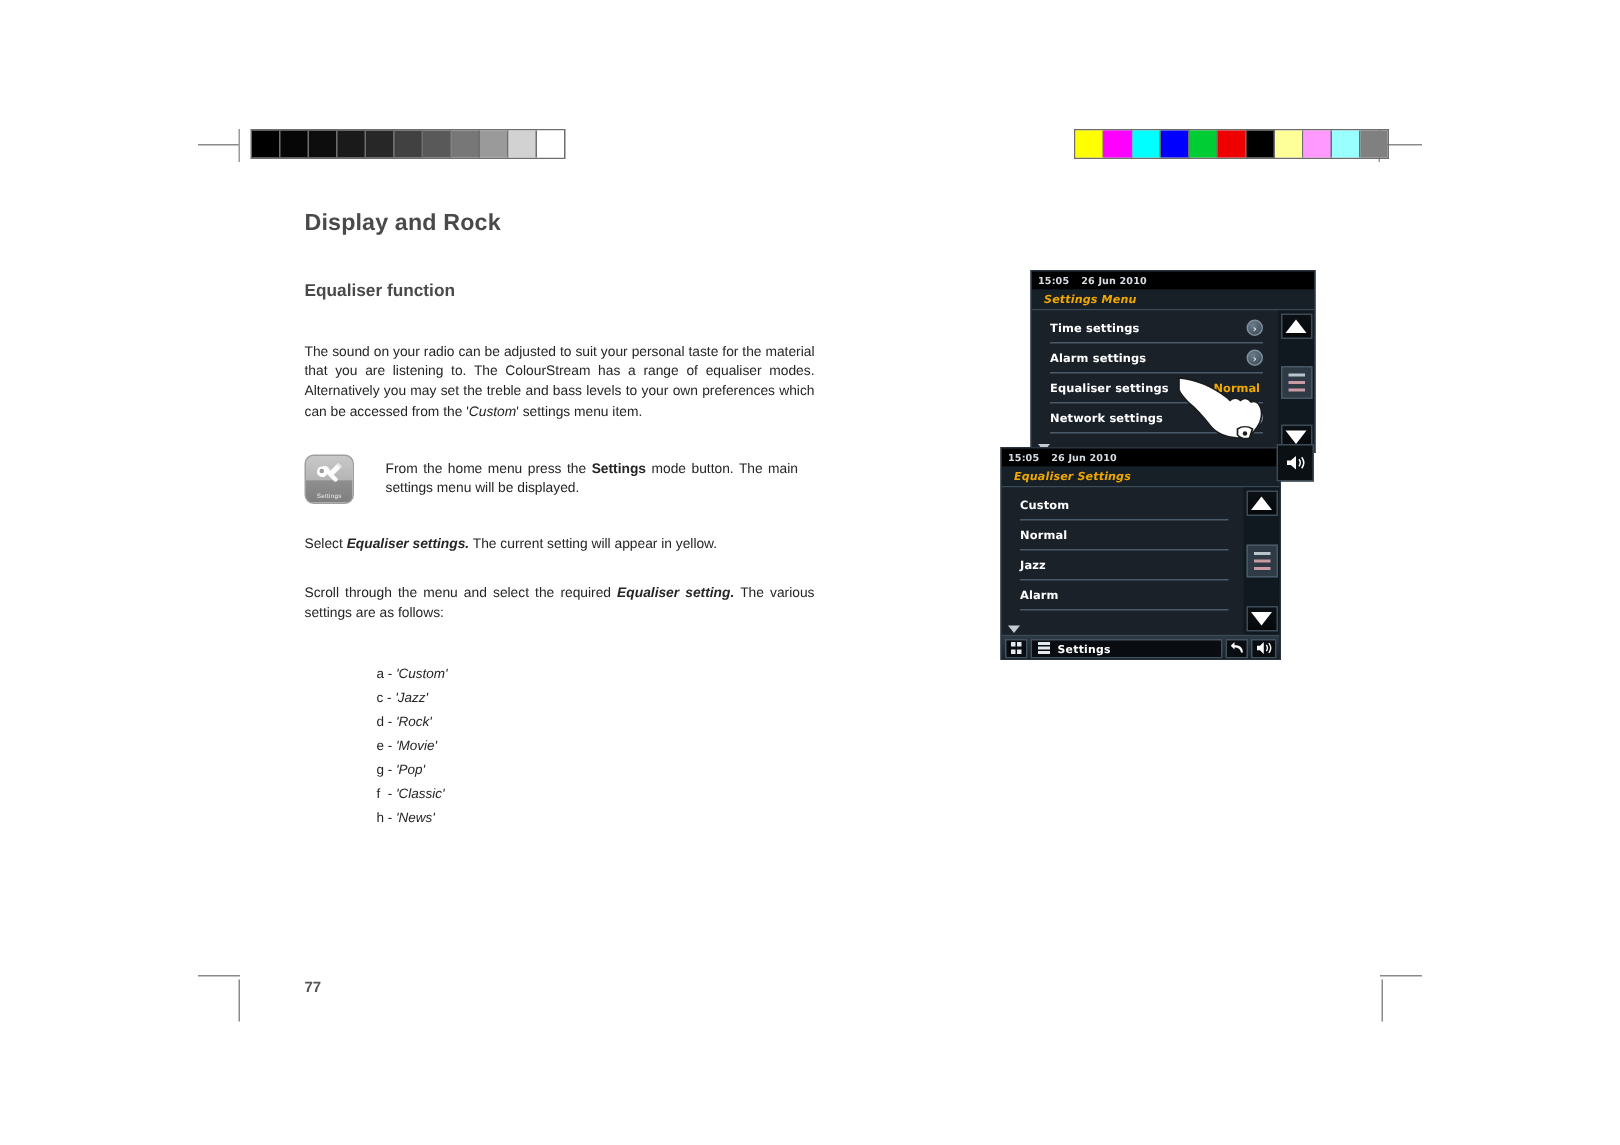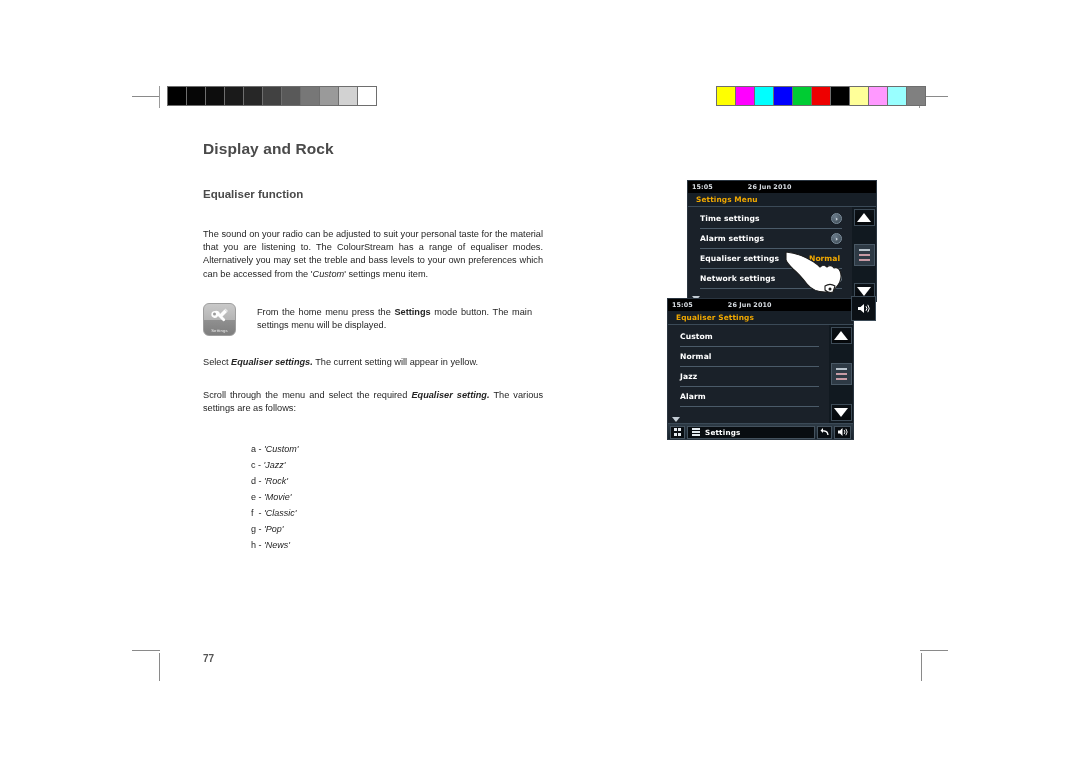--- a/index.html
+++ b/index.html
@@ -167,35 +167,35 @@
   .status-bar {
     height: 12px;
     background: #000000;
     display: flex;
     align-items: center;
     padding-left: 4px;
     font-size: 6.4px;
     color: #d8dde2;
     font-weight: bold;
     letter-spacing: 0.1px;
-    gap: 27px;
   }
   .status-bar .st-time { margin-right: 8px; }
 
   .screen-title {
     height: 13px;
     background: #171f27;
     display: flex;
     align-items: center;
     padding-left: 8px;
     font-size: 7.4px;
     font-weight: bold;
     color: #f0a800;
     border-bottom: 1px solid #3b4a57;
     letter-spacing: 0.1px;
+    font-style: italic;
   }
 
   .menu-area {
     position: relative;
     height: calc(100% - 25px);
     background: #1a2129;
     display: flex;
   }
   #screen-eq-settings .menu-area { height: calc(100% - 25px - 17px); }
 
@@ -461,22 +461,22 @@
 
   <p class="body-text">
     <span>Scroll through the menu and select the required </span><b><i>Equaliser setting.</i></b><span> The various settings are as follows:</span>
   </p>
 
   <div class="eq-list" id="eq-list">
       <div class="eq-item"><span>a - </span><span class="eq-val">'Custom'</span></div>
       <div class="eq-item"><span>c - </span><span class="eq-val">'Jazz'</span></div>
       <div class="eq-item"><span>d - </span><span class="eq-val">'Rock'</span></div>
       <div class="eq-item"><span>e - </span><span class="eq-val">'Movie'</span></div>
+      <div class="eq-item"><span>g - </span><span class="eq-val">'Pop'</span></div>
       <div class="eq-item"><span>f  - </span><span class="eq-val">'Classic'</span></div>
-      <div class="eq-item"><span>g - </span><span class="eq-val">'Pop'</span></div>
       <div class="eq-item"><span>h - </span><span class="eq-val">'News'</span></div>
     </div>
 </div>
 
 <div class="page-number">77</div>
 
 <div class="radio-screen" id="screen-settings-menu">
   <div class="status-bar">
     <span class="st-time">15:05</span>
     <span>26 Jun 2010</span>

